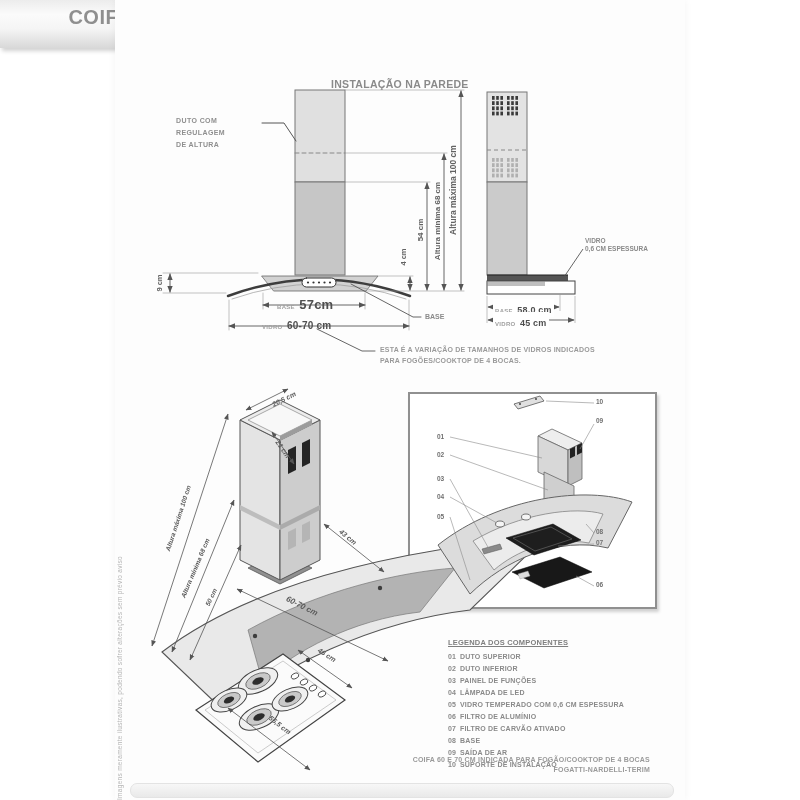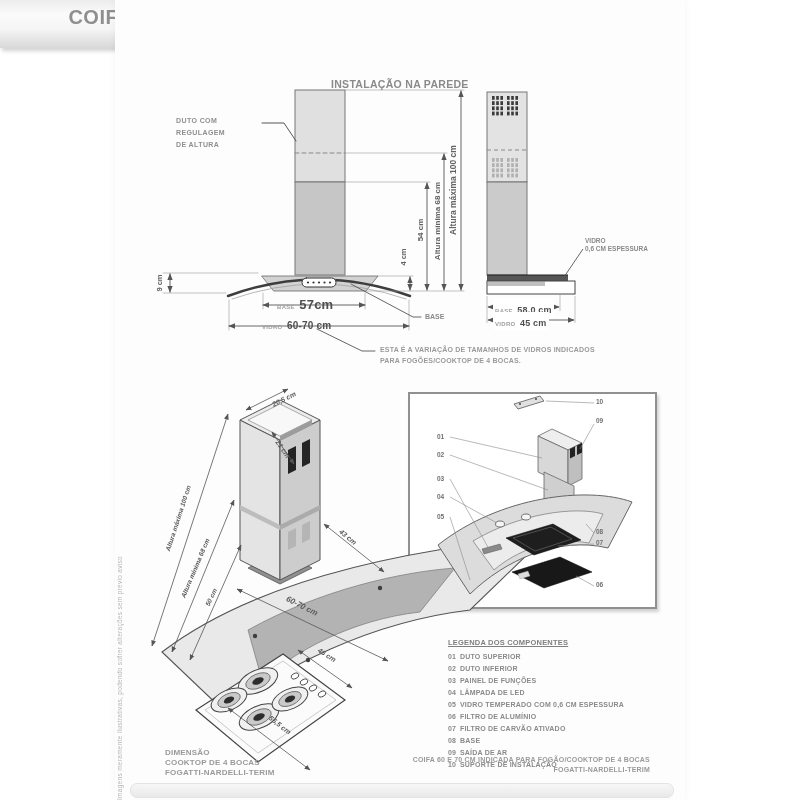--- a/index.html
+++ b/index.html
@@ -290,25 +290,20 @@
 
   <div class="t rot iso" style="left:284px;top:399px;--r:-27deg;font-size:7px;">20,5 cm</div>
   <div class="t rot iso" style="left:283px;top:449px;--r:55deg;font-size:7px;">21 cm</div>
   <div class="t rot iso" style="left:178px;top:518px;--r:-72deg;font-size:6.5px;">Altura máxima 100 cm</div>
   <div class="t rot iso" style="left:195px;top:568px;--r:-67deg;font-size:6.5px;">Altura mínima 68 cm</div>
   <div class="t rot iso" style="left:211px;top:597px;--r:-64deg;font-size:6.5px;">50 cm</div>
   <div class="t rot iso" style="left:348px;top:537px;--r:40deg;font-size:7px;">43 cm</div>
   <div class="t rot iso" style="left:302px;top:606px;--r:27deg;font-size:8px;">60-70 cm</div>
   <div class="t rot iso" style="left:327px;top:655px;--r:33deg;font-size:7px;">46 cm</div>
   <div class="t rot iso" style="left:280px;top:725px;--r:38deg;font-size:7px;">55,5 cm</div>
-  <div class="t caption" style="left:165px;top:748px;">
-    <div>DIMENSÃO</div>
-    <div>COOKTOP DE 4 BOCAS</div>
-    <div>FOGATTI-NARDELLI-TERIM</div>
-  </div>
 
   <div class="t callout-num" style="left:437px;top:433px;">01</div>
   <div class="t callout-num" style="left:437px;top:451px;">02</div>
   <div class="t callout-num" style="left:437px;top:475px;">03</div>
   <div class="t callout-num" style="left:437px;top:493px;">04</div>
   <div class="t callout-num" style="left:437px;top:513px;">05</div>
   <div class="t callout-num" style="left:596px;top:398px;">10</div>
   <div class="t callout-num" style="left:596px;top:417px;">09</div>
   <div class="t callout-num" style="left:596px;top:528px;">08</div>
   <div class="t callout-num" style="left:596px;top:539px;">07</div>

